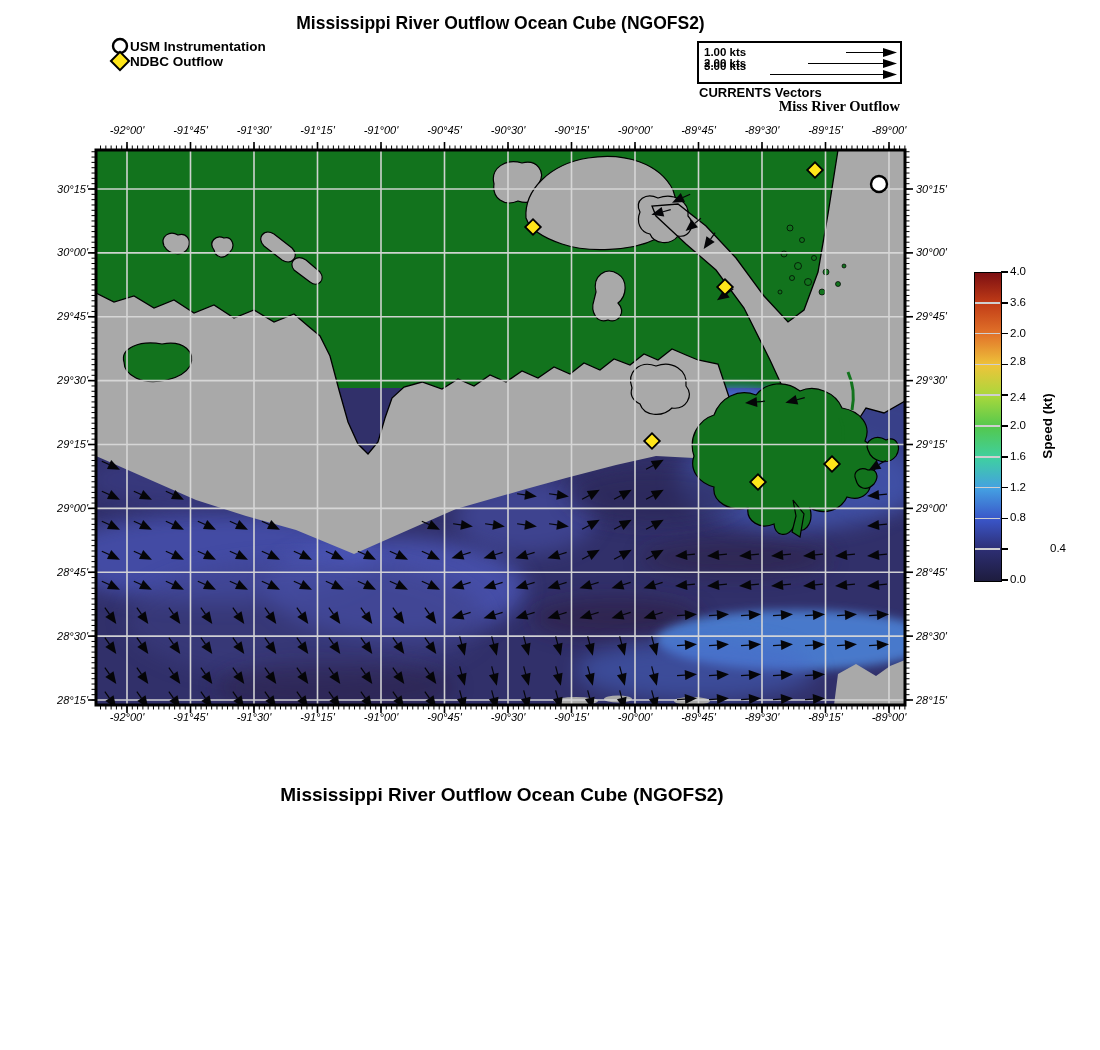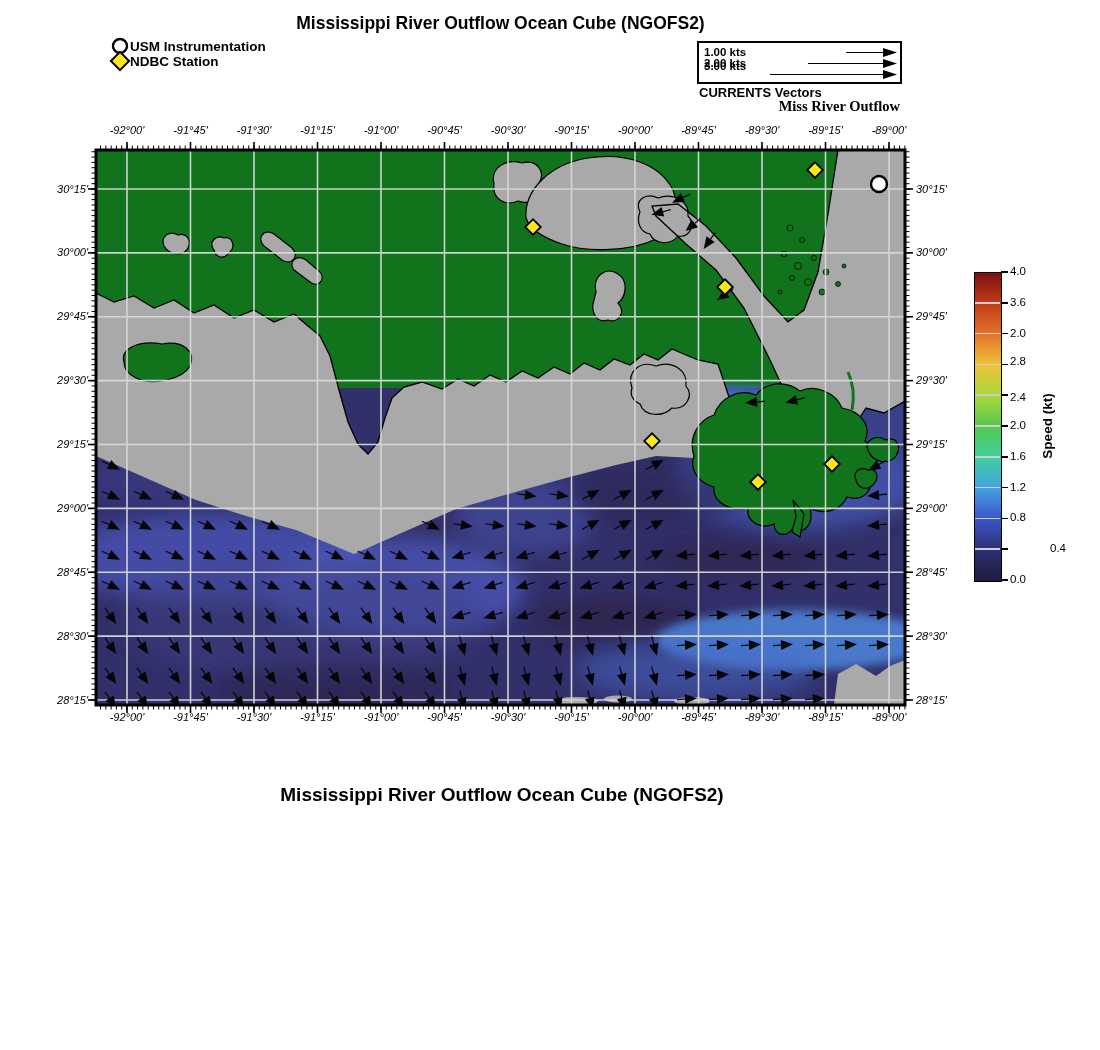--- a/index.html
+++ b/index.html
@@ -28,21 +28,21 @@
 
 <div id="page">
 
   <div id="main-title" class="abs">Mississippi River Outflow Ocean Cube (NGOFS2)</div>
 
   <svg class="abs" style="left:108px;top:35px;" width="26" height="38">
     <circle cx="12" cy="11" r="7" fill="#ffffff" stroke="#000" stroke-width="2.4"></circle>
     <rect x="5.6" y="19.6" width="12.8" height="12.8" transform="rotate(45 12 26)" fill="#ffe61a" stroke="#000" stroke-width="2"></rect>
   </svg>
   <div class="leg-row" style="top:39px;">USM Instrumentation</div>
-  <div class="leg-row" style="top:54px;">NDBC Station</div>
+  <div class="leg-row" style="top:54px;">NDBC Outflow</div>
 
   <div id="vec-box" class="abs">
     <div class="vec-label" style="top:4px;">1.00 kts</div>
     <div class="vec-label" style="top:15px;">2.00 kts</div>
     <div class="vec-label" style="top:18px;">3.00 kts</div>
     <svg id="vec-arrows" width="201" height="39">
         <line x1="147" y1="9.5" x2="188" y2="9.5" stroke="#000" stroke-width="1.2"></line>
         <polygon points="198,9.5 184,5 184,14" fill="#000"></polygon>
         <line x1="109" y1="20.5" x2="188" y2="20.5" stroke="#000" stroke-width="1.2"></line>
         <polygon points="198,20.5 184,16 184,25" fill="#000"></polygon>

